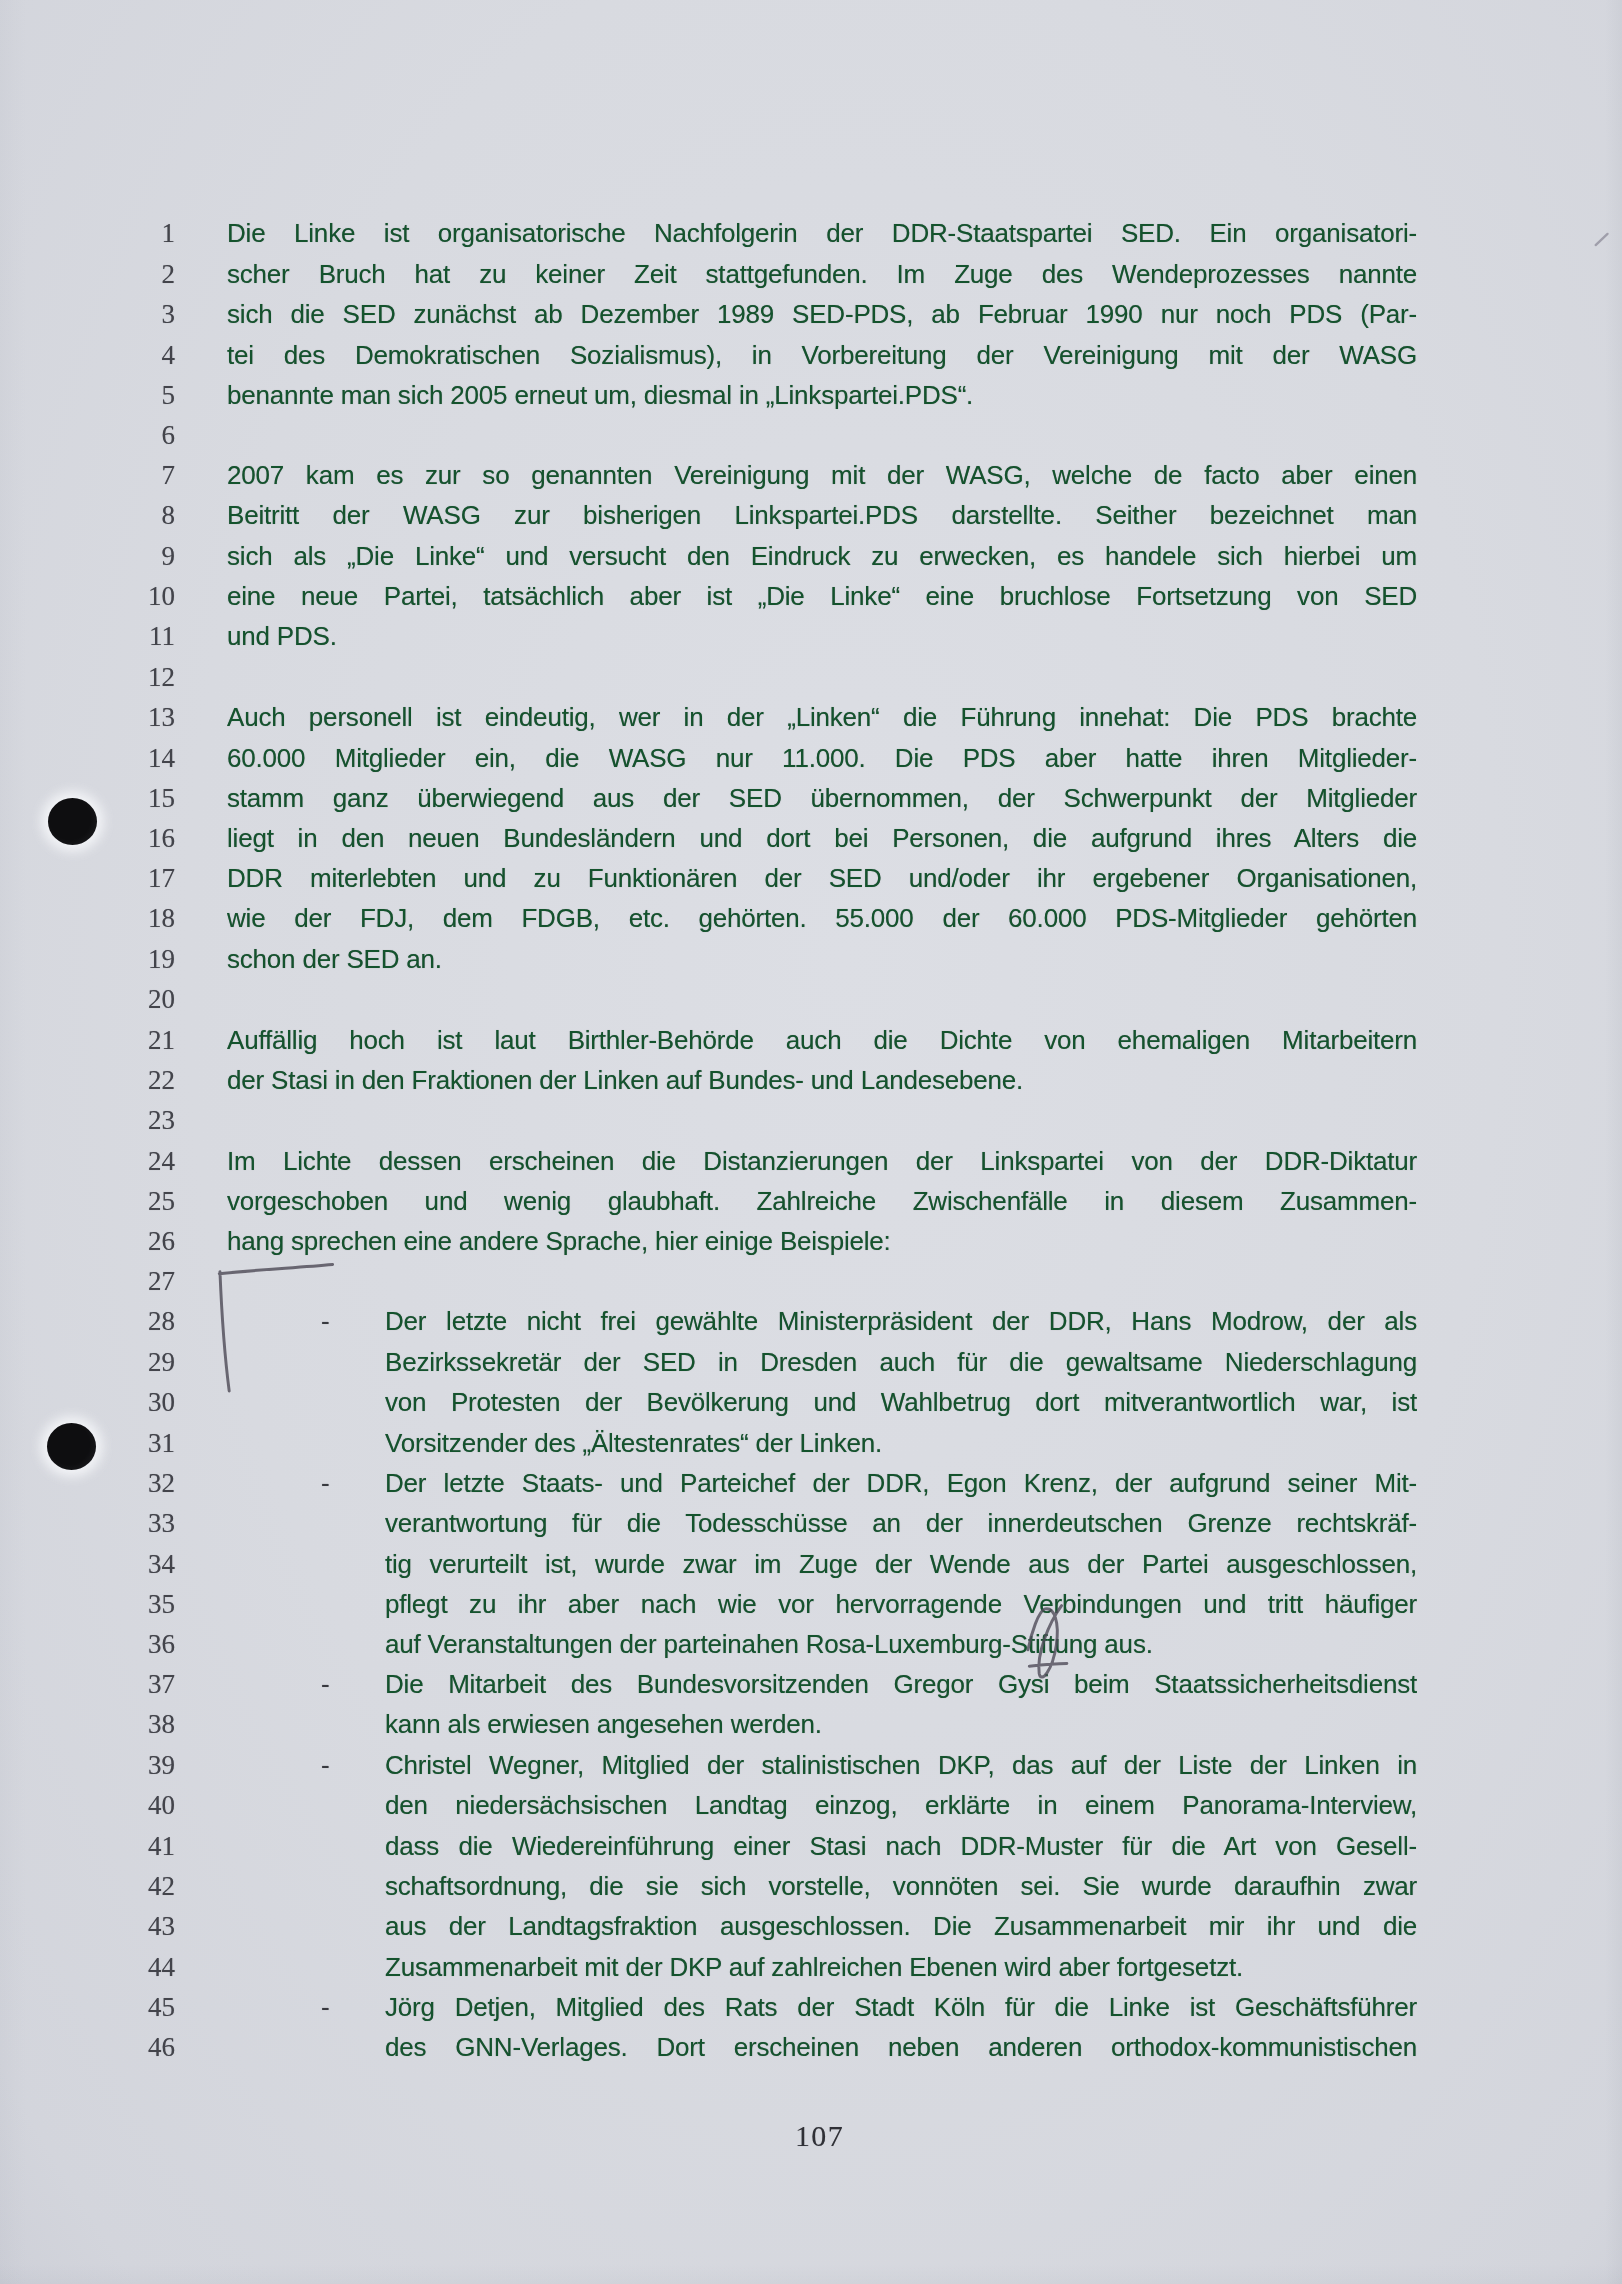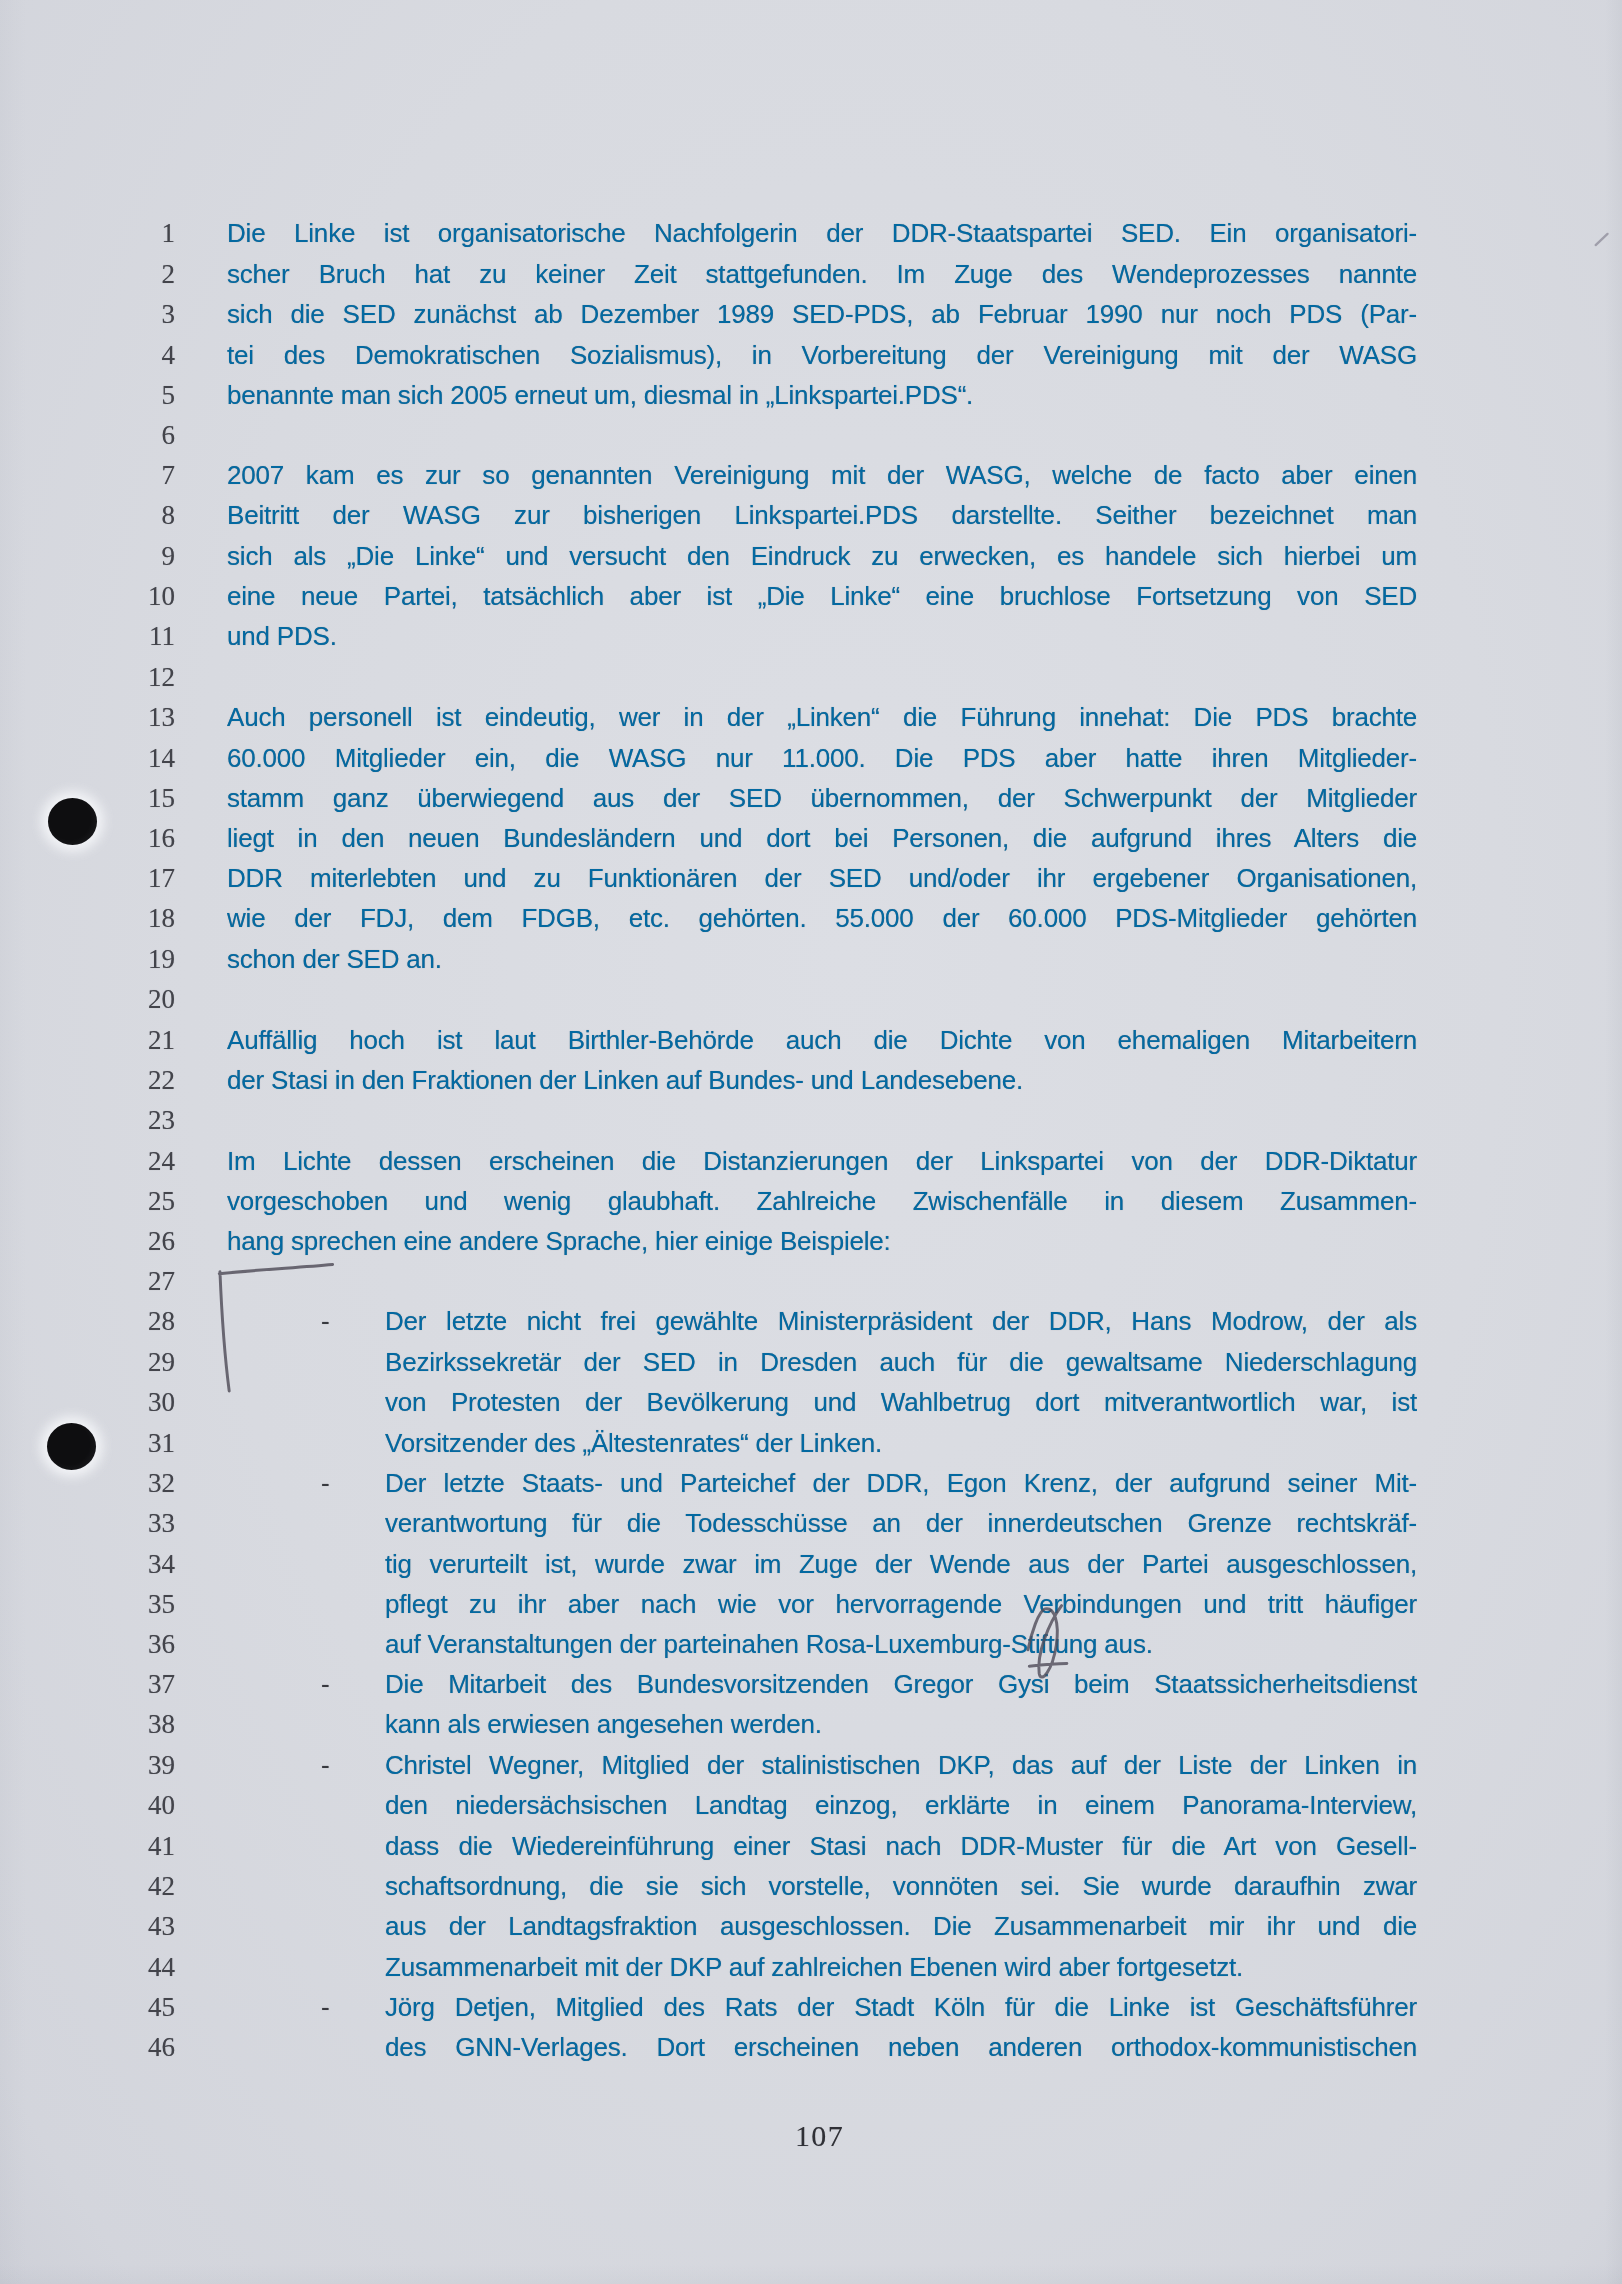--- a/index.html
+++ b/index.html
@@ -21,21 +21,21 @@
   }
   .row{position:absolute;left:0;width:1622px;height:41px;line-height:41px;}
   .lnum{
     position:absolute;left:99px;width:76px;text-align:right;
     font-family:"Liberation Serif","DejaVu Serif",serif;
     font-size:27px;color:#43444b;
     text-shadow:0 0 0.7px rgba(60,62,70,0.45);
   }
   .txt{
     position:absolute;overflow:hidden;height:41px;
-    font-size:26px;color:#0369a1;letter-spacing:-0.2px;
+    font-size:26px;color:#14532d;letter-spacing:-0.2px;
     text-shadow:0 0 0.7px rgba(52,54,62,0.5);
   }
   .txt.para{left:227px;width:1190px;}
   .txt.cont{left:385px;width:1032px;}
   .just{text-align:justify;text-align-last:justify;}
   .dash{
     position:absolute;left:321px;width:40px;height:41px;line-height:41px;
     font-size:26px;color:#38393f;text-shadow:0 0 0.7px rgba(52,54,62,0.5);
   }
   .hole{

